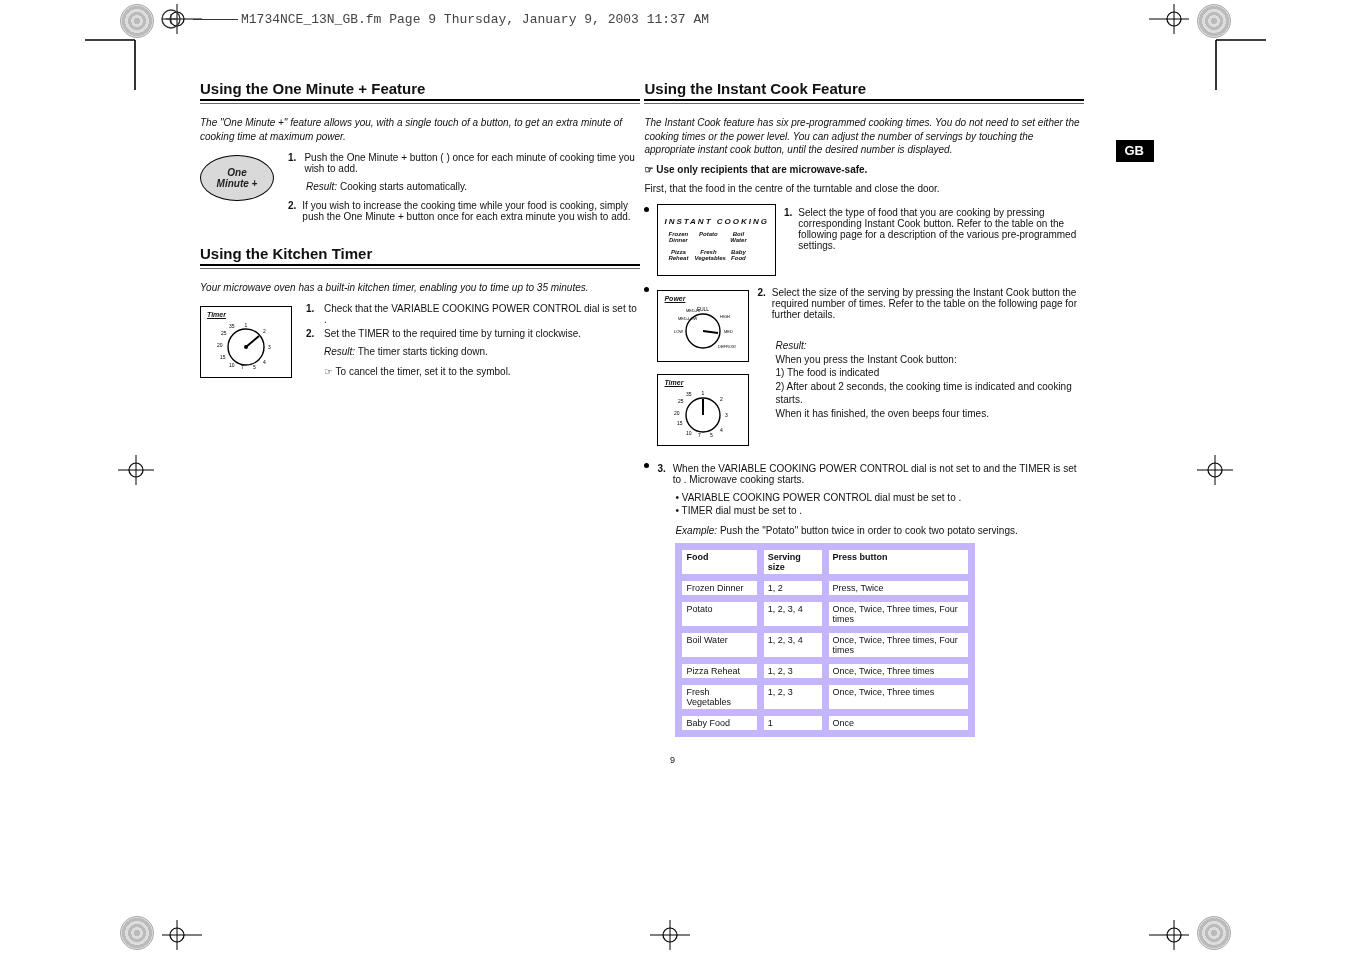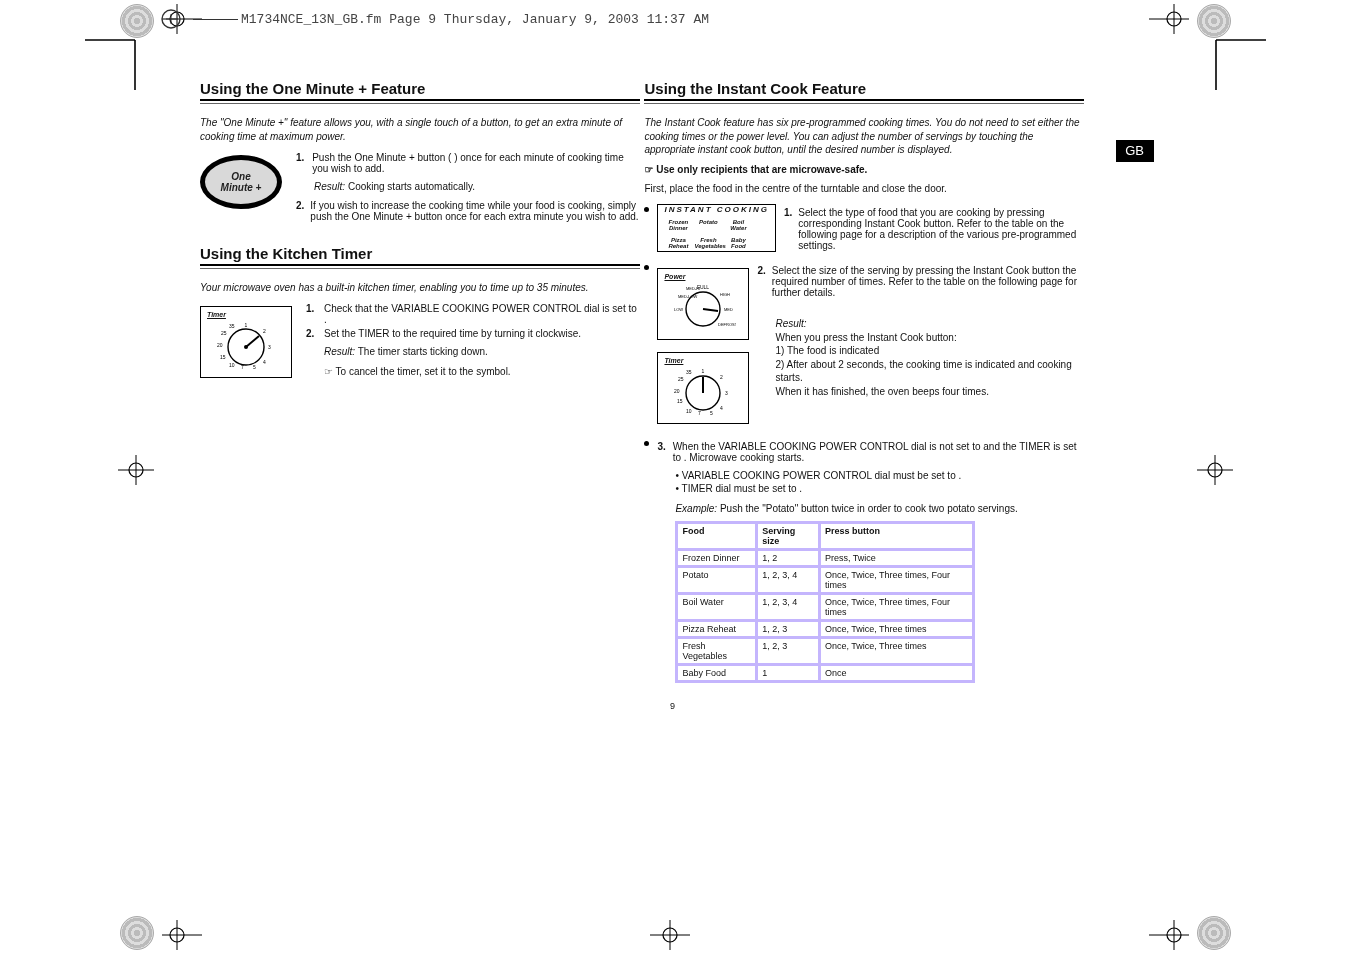--- a/index.html
+++ b/index.html
@@ -47,42 +47,42 @@
     margin: 20px 0 2px 0;
     border-bottom: 2px solid #000;
     padding-bottom: 2px;
   }
   .underline { border-bottom:1px solid #666; margin-bottom:12px; }
   p.body { font-size:10px; line-height:1.35; margin:6px 0; }
   .one-minute-oval {
     width: 72px; height: 44px; background:#d9d9d9; border-radius: 50%;
     display:flex; align-items:center; justify-content:center;
     font-style:italic; font-weight:700; font-size:10px; text-align:center; color:#222;
-    margin: 6px 0; border:5px solid #000000;
-  }
-  .pad-panel { border:1px solid #000; padding:0 6px; font-size:8px; display:inline-block; vertical-align: top; }
+    margin: 6px 0; border:1px solid #000000;
+  }
+  .pad-panel { border:1px solid #000; padding:12px 6px; font-size:8px; display:inline-block; vertical-align: top; }
   .pad-title { letter-spacing:2px; font-style:italic; font-weight:700; font-size:8px; text-align:center; margin-bottom:3px;}
   .pad-grid { display:grid; grid-template-columns: repeat(3,28px); gap:2px;}
   .pad-cell { font-size:6px; font-style:italic; font-weight:700; text-align:center; line-height:1; padding:2px 0;}
   .dial {
     border:1px solid #000; padding:4px 6px; display:inline-block; margin:6px 0;
     width: 78px; text-align:center;
   }
   .dial-label { font-style:italic; font-weight:700; font-size:7px; text-align:left; margin-bottom:1px; text-decoration:underline;}
   .dial-svg { width:66px; height:50px; }
   .row { display:flex; gap:14px; align-items:flex-start; }
   .bullet-row { display:flex; gap:8px; align-items:flex-start; margin: 8px 0;}
   .bullet-dot { width:5px; height:5px; border-radius:50%; background:#000; margin-top:3px; flex:0 0 auto;}
   .page-num { font-size:9px; margin-left: 470px; margin-top: 10px;}
   .black-tab { position:absolute; top:140px; right: 197px; width:38px; height:22px; background:#000; }
-  .gb { position:absolute; top:143px; right:207px; color:#fff; font-size:13px; font-weight:400; }
+  .gb { position:absolute; top:143px; right:207px; color:#fff; font-size:13px; font-weight:700; }
   .step { display:flex; gap:6px; align-items:flex-start; font-size:10px; margin:3px 0;}
   .step .n { font-weight:700; width:12px;}
   table.food { border-collapse:collapse; font-size:9px; margin-top:4px;}
-  table.food th, table.food td { border:3px solid #c4b5fd; padding:2px 4px; text-align:left; vertical-align:top;margin-left:44px;}
+  table.food th, table.food td { border:7px solid #c4b5fd; padding:2px 4px; text-align:left; vertical-align:top;margin-left:44px;}
   table.food th { font-weight:700; }
   .example { font-size:10px; margin-top:6px;}
 </style>
 </head>
 <body>
 
 <div class="corner-circle" style="top:4px; left:120px;"></div>
 <div class="corner-circle" style="top:4px; right:120px;"></div>
 <div class="corner-circle" style="bottom:4px; left:120px;"></div>
 <div class="corner-circle" style="bottom:4px; right:120px;"></div>
@@ -234,21 +234,21 @@
       </div>
     </div>
   </div>
 
   
   <div class="col">
     <h2 class="section-title">Using the Instant Cook Feature</h2>
     <div class="underline"></div>
     <p class="body" style="font-style:italic;">The Instant Cook feature has six pre-programmed cooking times. You do not need to set either the cooking times or the power level. You can adjust the number of servings by touching the appropriate instant cook button, until the desired number is displayed.</p>
     <p class="body" style="font-weight:700;">☞ Use only recipients that are microwave-safe.</p>
-    <p class="body">First, place the food in the centre of the turntable and close the door.</p>
+    <p class="body">First, that the food in the centre of the turntable and close the door.</p>
 
     <div class="bullet-row">
       <div class="bullet-dot"></div>
       <div class="pad-panel">
         <div class="pad-title">INSTANT COOKING</div>
         <div class="pad-grid">
           <div class="pad-cell">Frozen Dinner</div>
           <div class="pad-cell">Potato</div>
           <div class="pad-cell">Boil Water</div>
           <div class="pad-cell">Pizza Reheat</div>

